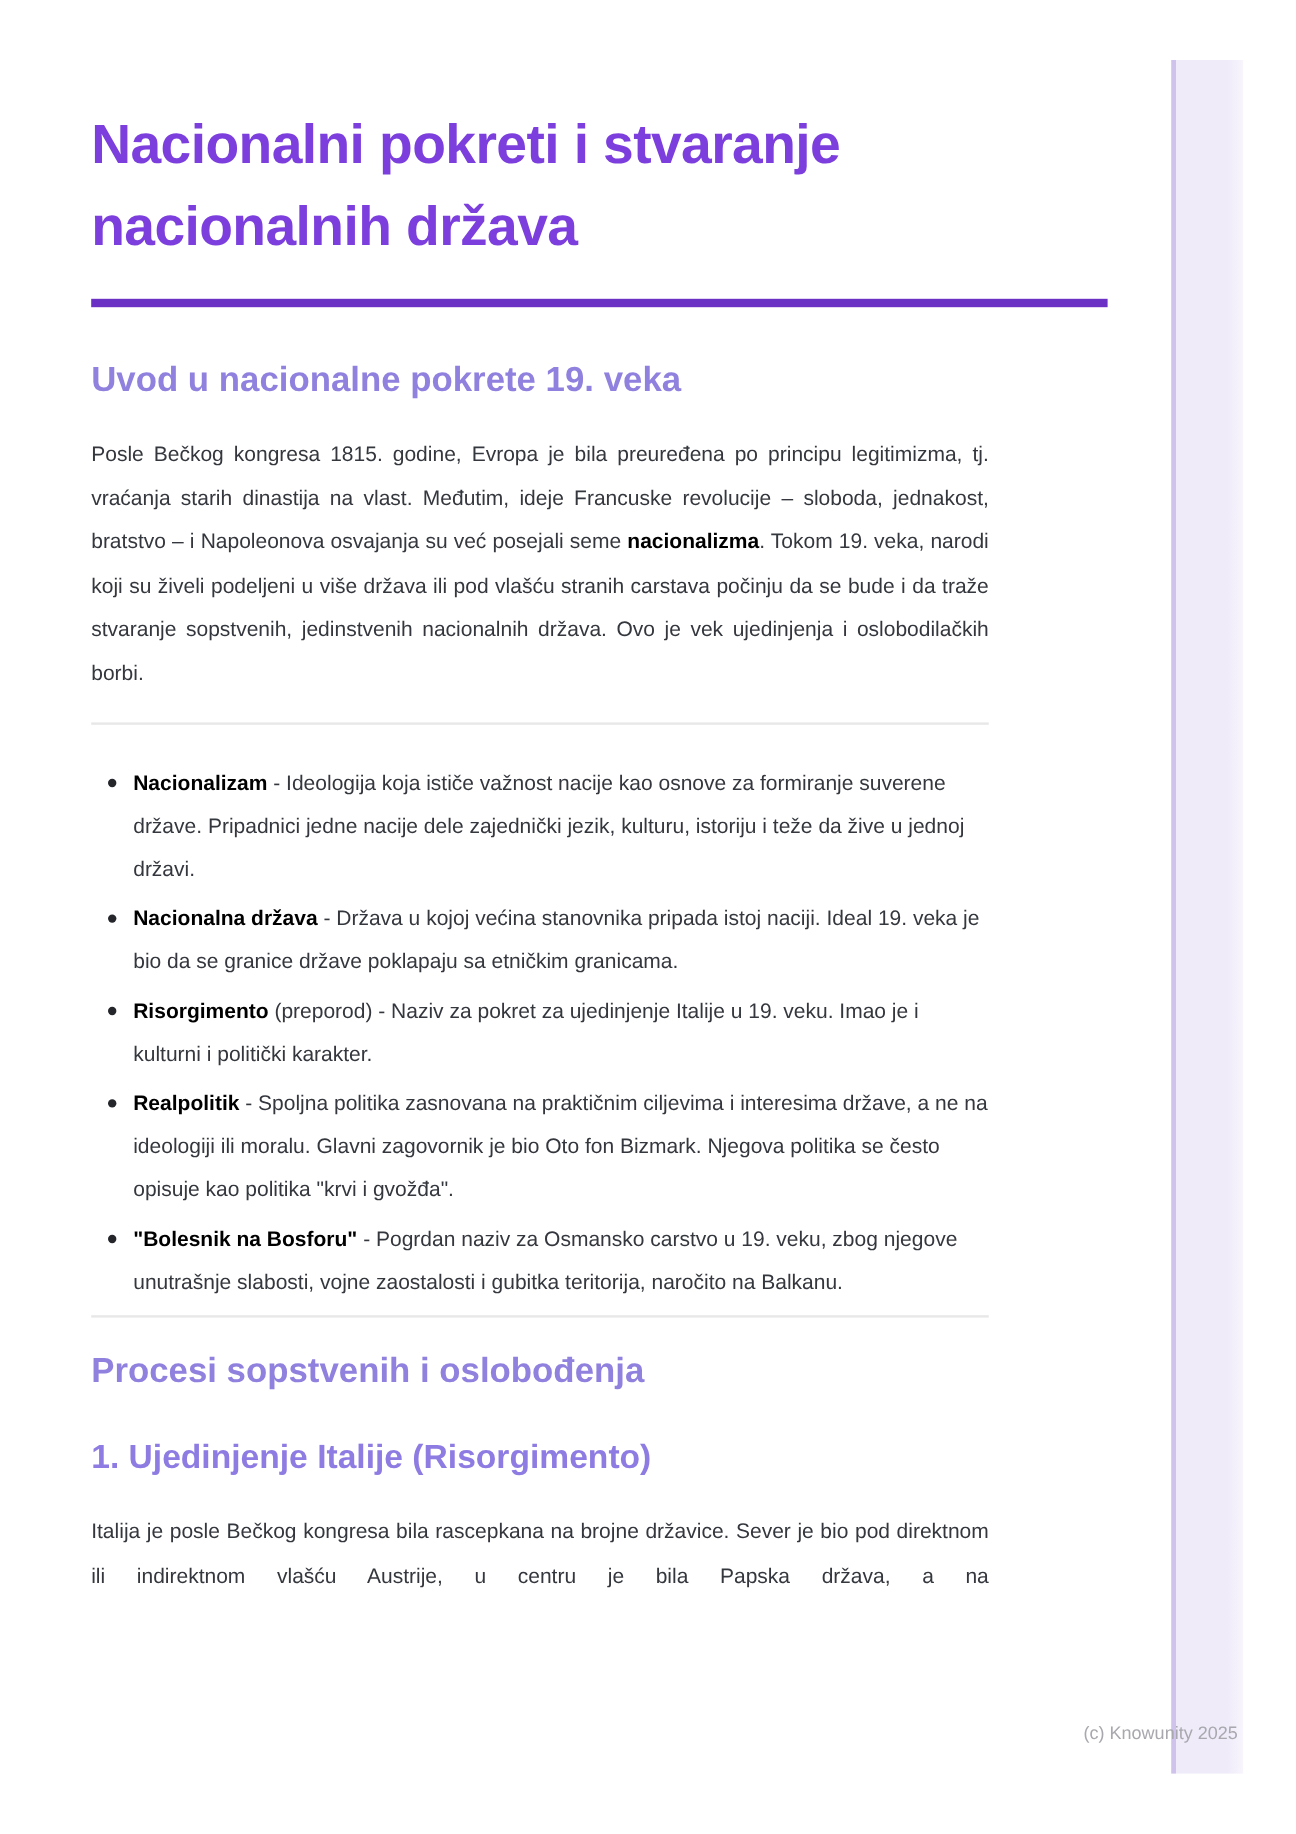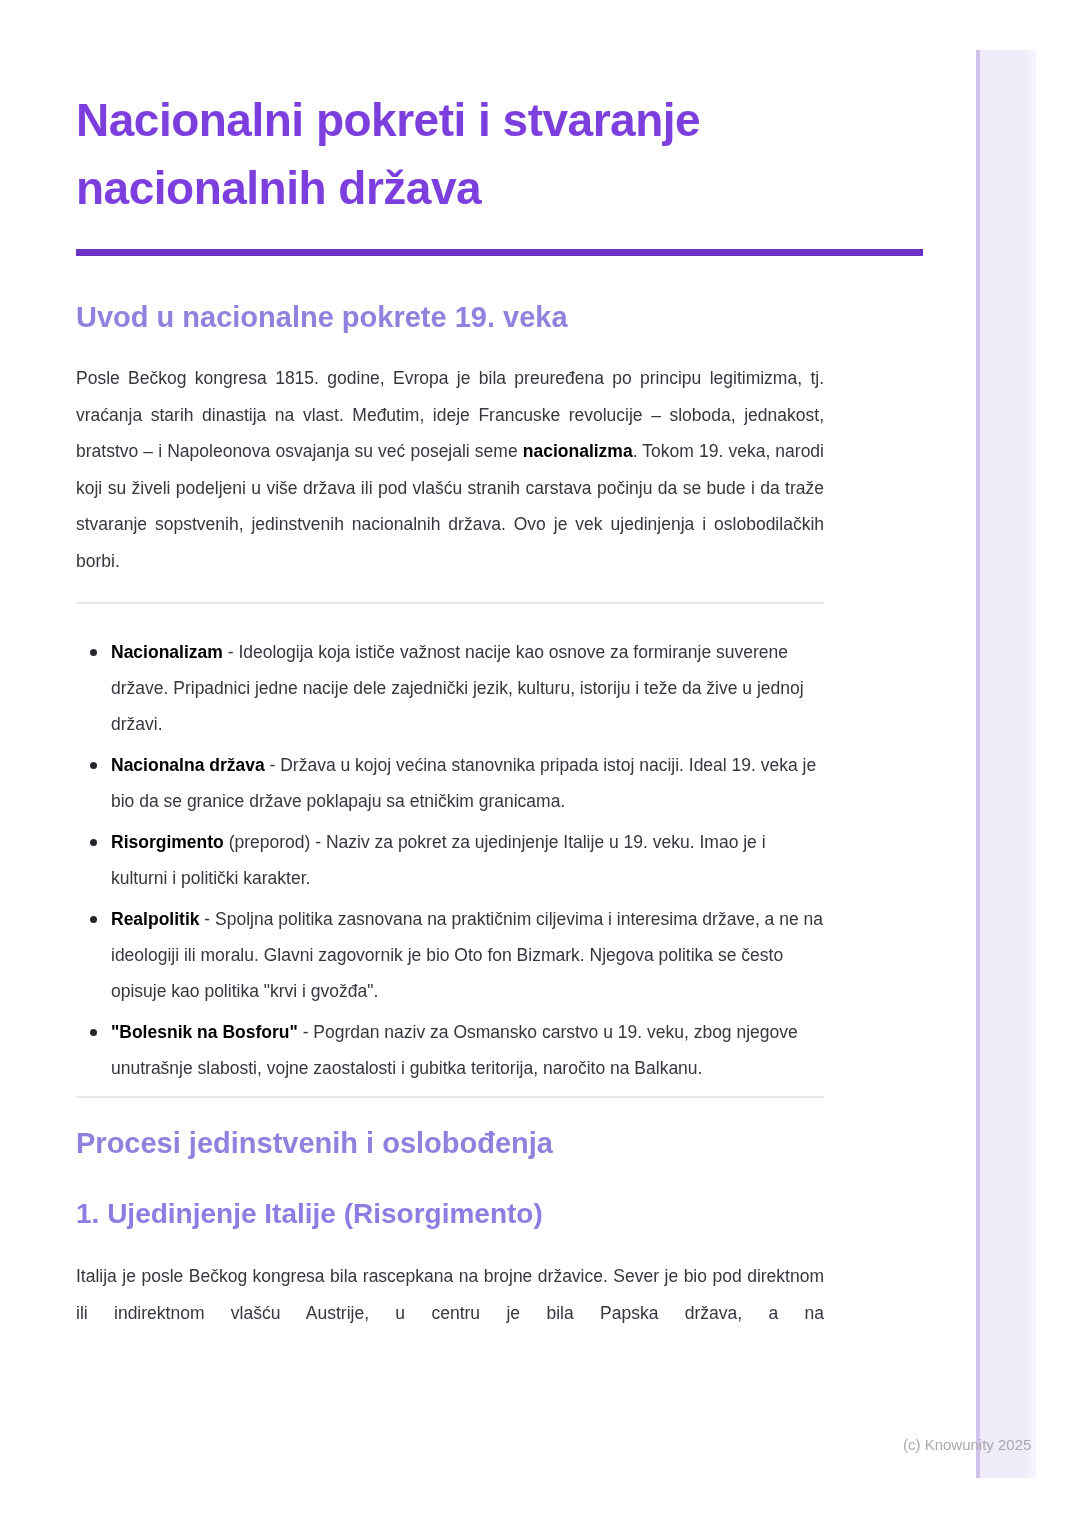--- a/index.html
+++ b/index.html
@@ -119,17 +119,17 @@
   <ul class="terms">
     <li><strong>Nacionalizam</strong><span> - Ideologija koja ističe važnost nacije kao osnove za formiranje suverene države. Pripadnici jedne nacije dele zajednički jezik, kulturu, istoriju i teže da žive u jednoj državi.</span></li>
     <li><strong>Nacionalna država</strong><span> - Država u kojoj većina stanovnika pripada istoj naciji. Ideal 19. veka je bio da se granice države poklapaju sa etničkim granicama.</span></li>
     <li><strong>Risorgimento</strong><span> (preporod) - Naziv za pokret za ujedinjenje Italije u 19. veku. Imao je i kulturni i politički karakter.</span></li>
     <li><strong>Realpolitik</strong><span> - Spoljna politika zasnovana na praktičnim ciljevima i interesima države, a ne na ideologiji ili moralu. Glavni zagovornik je bio Oto fon Bizmark. Njegova politika se često opisuje kao politika "krvi i gvožđa".</span></li>
     <li><strong>"Bolesnik na Bosforu"</strong><span> - Pogrdan naziv za Osmansko carstvo u 19. veku, zbog njegove unutrašnje slabosti, vojne zaostalosti i gubitka teritorija, naročito na Balkanu.</span></li>
   </ul>
 
   <div class="divider divider-2"></div>
 
-  <h2 class="h2-processes">Procesi jedinstvenih i oslobođenja</h2>
+  <h2 class="h2-processes">Procesi sopstvenih i oslobođenja</h2>
   <h3>1. Ujedinjenje Italije (Risorgimento)</h3>
   <p class="p-italy">Italija je posle Bečkog kongresa bila rascepkana na brojne državice. Sever je bio pod direktnom ili indirektnom vlašću Austrije, u centru je bila Papska država, a na</p>
 
 </main>
 
 </body></html>

